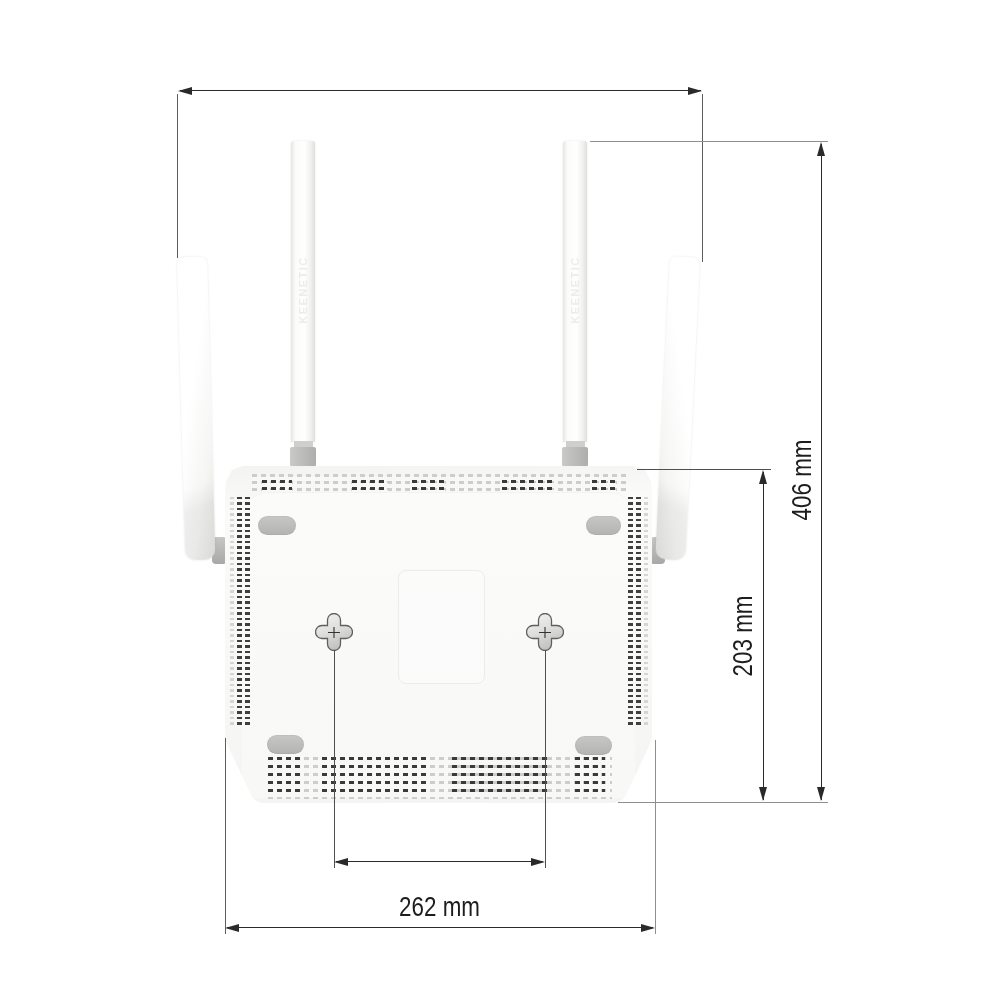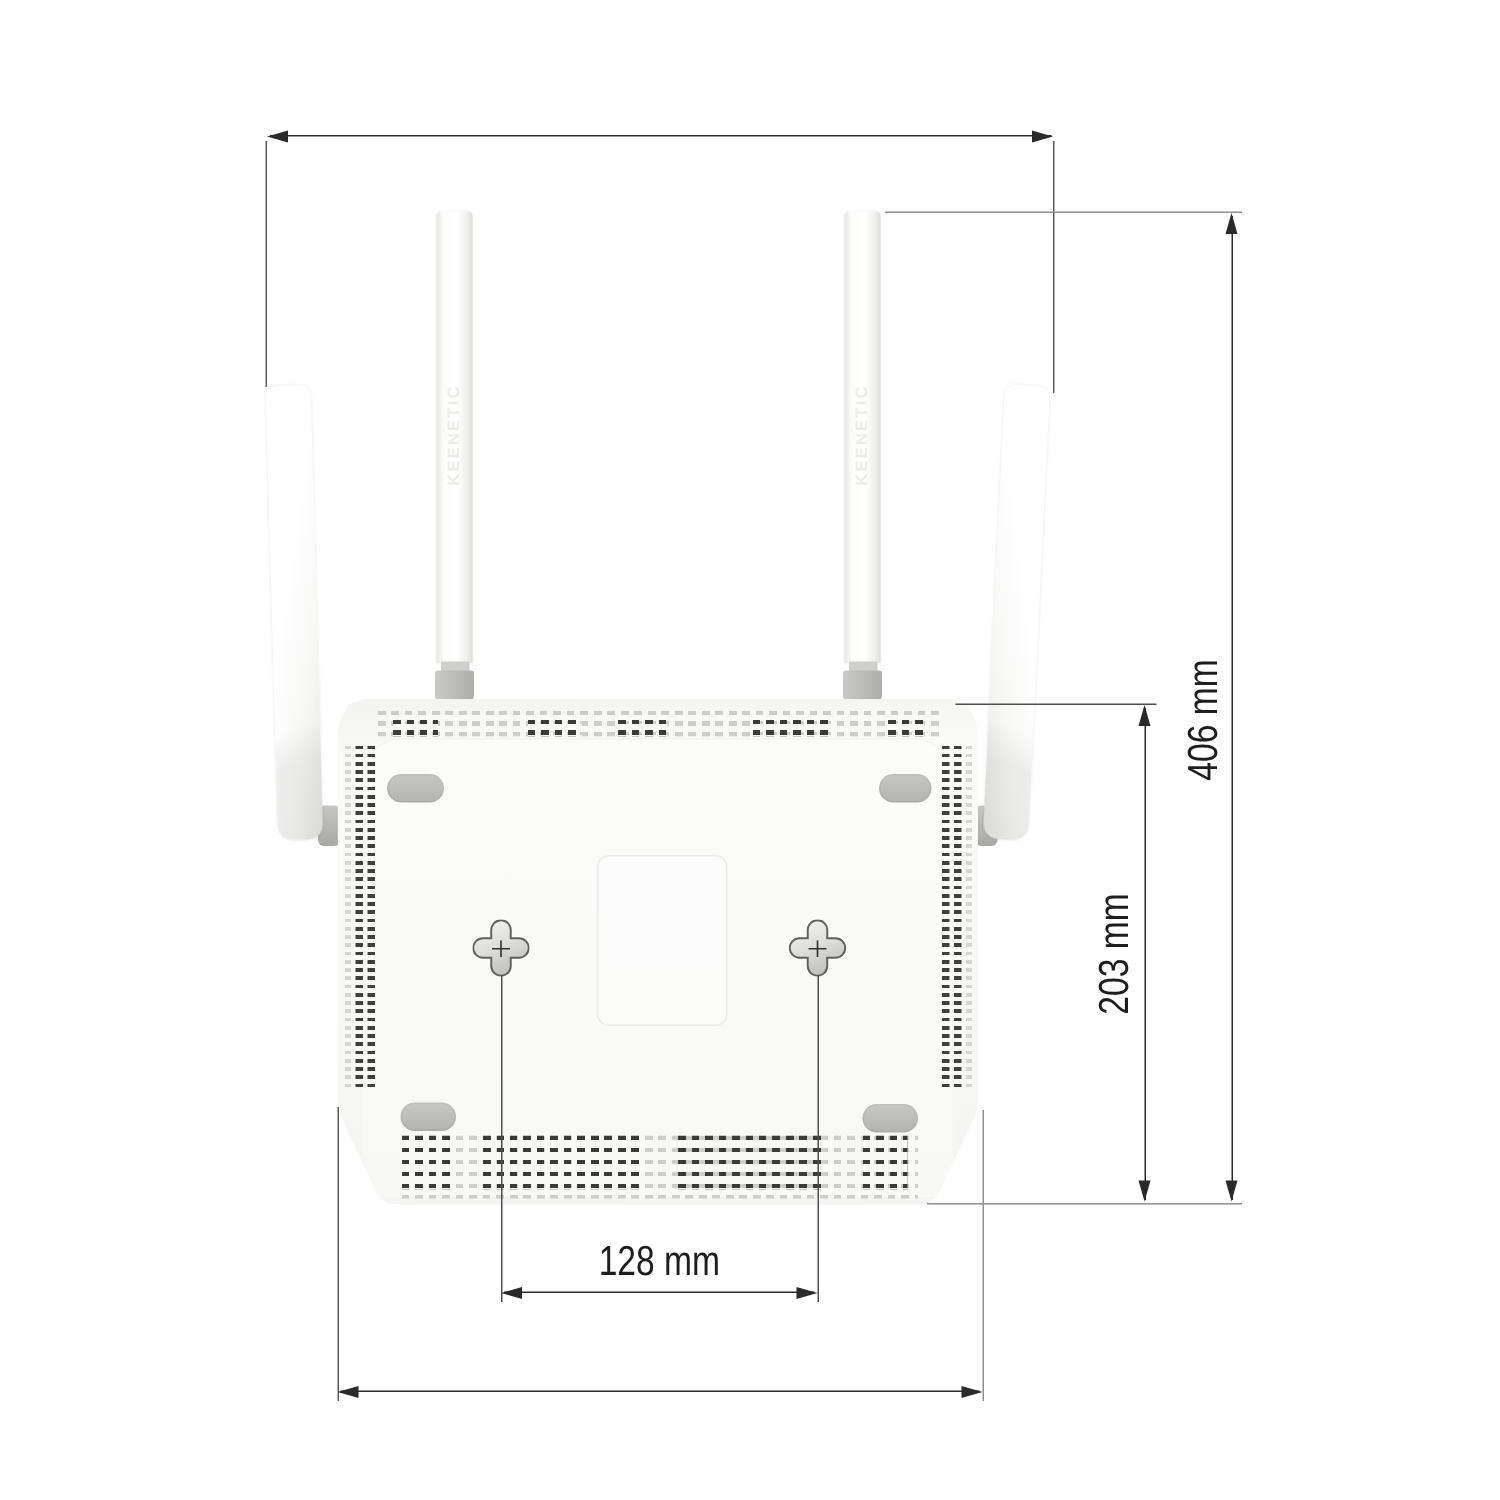--- a/index.html
+++ b/index.html
@@ -171,23 +171,23 @@
   <div class="vline dim" style="left:762.5px;top:472px;height:328px;"></div>
   <div class="arr arr-u dim" style="left:759px;top:470px;"></div>
   <div class="arr arr-d dim" style="left:759px;top:787px;"></div>
   <div class="dimlabel rot dim" style="left:743px;top:636px;">203 mm</div>
 
   <div class="vline dim" style="left:333.5px;top:650px;height:218px;background:#4f4f4f;"></div>
   <div class="vline dim" style="left:544.5px;top:650px;height:218px;background:#4f4f4f;"></div>
   <div class="hline dim" style="left:336px;top:861px;width:207px;"></div>
   <div class="arr arr-l dim" style="left:334px;top:857.5px;"></div>
   <div class="arr arr-r dim" style="left:531px;top:857.5px;"></div>
-  <div class="dimlabel dim" style="left:334px;width:211px;top:826px;">
-    <span>128 mm</span>
-  </div>
 
   <div class="vline ext dim" style="left:224.5px;top:738px;height:196px;"></div>
   <div class="vline ext-gray dim" style="left:654.5px;top:740px;height:194px;width:1px;position:absolute;"></div>
   <div class="hline dim" style="left:227px;top:927px;width:426px;"></div>
   <div class="arr arr-l dim" style="left:225px;top:923.5px;"></div>
   <div class="arr arr-r dim" style="left:641px;top:923.5px;"></div>
+  <div class="dimlabel dim" style="left:225px;width:430px;top:892px;">
+    <span>262 mm</span>
+  </div>
 
 </div>
 
 </body></html>

